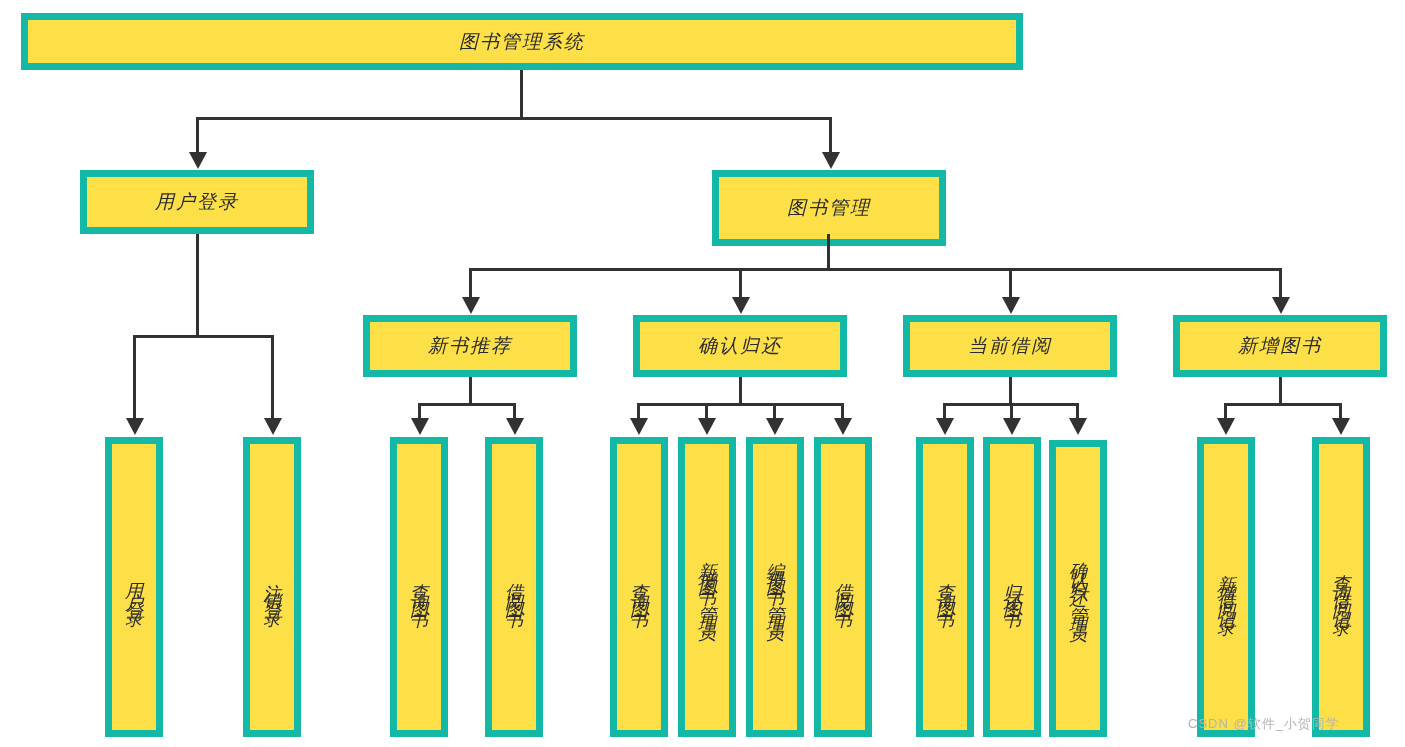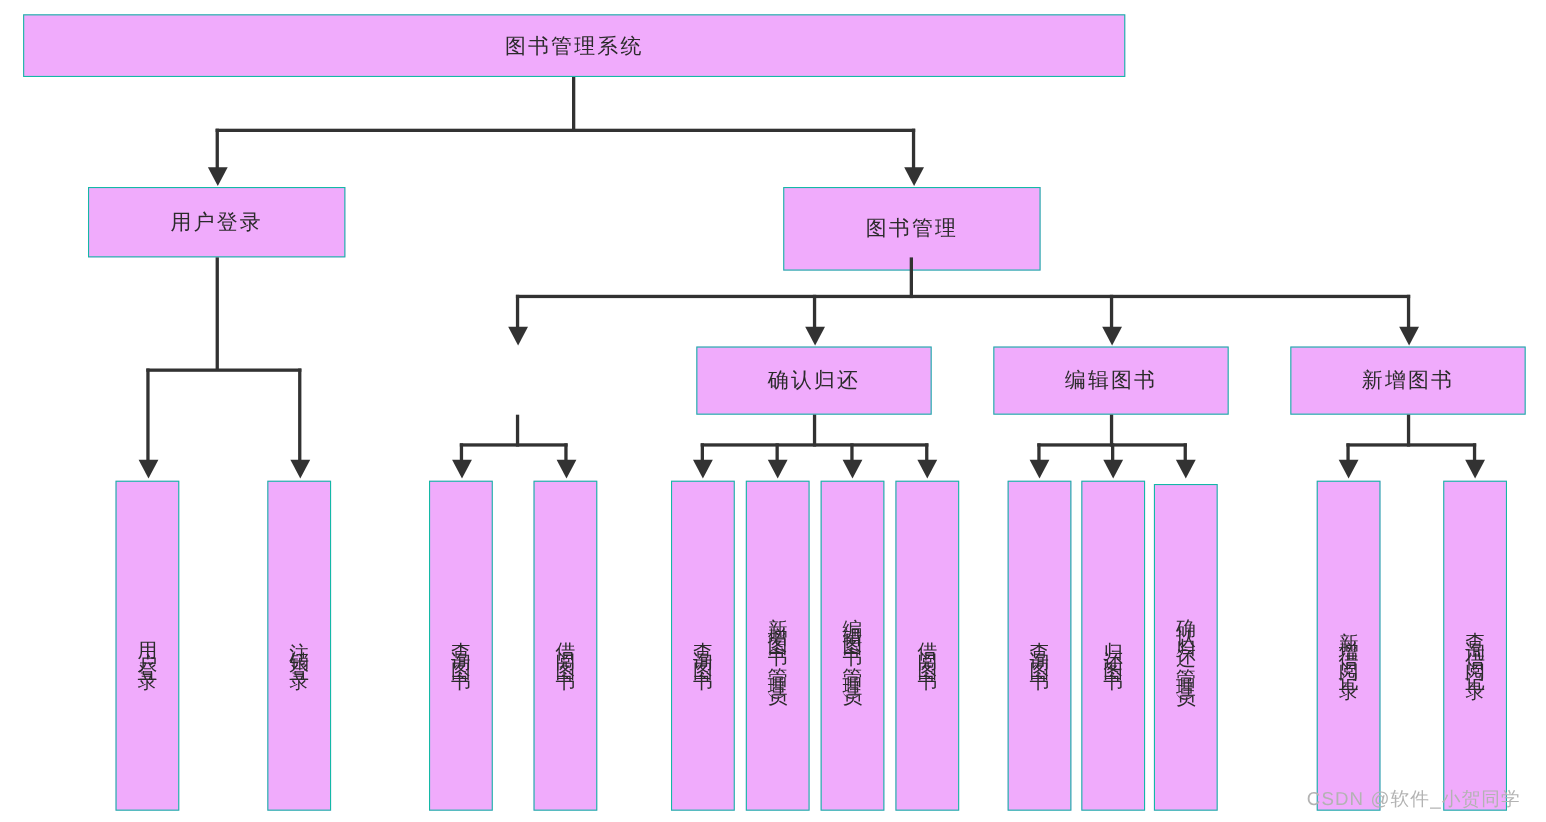--- a/index.html
+++ b/index.html
@@ -11,26 +11,27 @@
     position: relative;
     width: 1405px;
     height: 747px;
     background: #ffffff;
     font-family: "Liberation Sans", sans-serif;
     overflow: hidden;
   }
   .box {
     position: absolute;
     box-sizing: border-box;
-    border: 1px solid #14b8a6;
-    background: #f0abfc;
+    border: 7px solid #14b8a6;
+    background: #fde047;
     display: flex;
     align-items: center;
     justify-content: center;
     color: #2b2b2b;
+    font-style: italic;
   }
   .hbox {
     font-size: 19px;
     letter-spacing: 2px;
     font-weight: 500;
   }
   .vbox span {
     writing-mode: vertical-rl;
     text-orientation: mixed;
     font-size: 18px;
@@ -50,21 +51,21 @@
     width: 0;
     height: 0;
     border-left: 9px solid transparent;
     border-right: 9px solid transparent;
     border-top: 17px solid #323232;
   }
   .watermark {
     position: absolute;
     left: 1188px;
     top: 715px;
-    font-size: 17px;
+    font-size: 13px;
     color: #b3b3b3;
     letter-spacing: 1px;
     white-space: nowrap;
   }
 </style>
 </head>
 <body>
 
 <div class="canvas">
 
@@ -98,22 +99,23 @@
   <div class="hline" style="left:469px; top:268px; width:813px;"></div>
   <div class="vline" style="left:469px; top:268px; height:31px;"></div>
   <div class="arrow" style="left:462px; top:297px;"></div>
   <div class="vline" style="left:739px; top:268px; height:31px;"></div>
   <div class="arrow" style="left:732px; top:297px;"></div>
   <div class="vline" style="left:1009px; top:268px; height:31px;"></div>
   <div class="arrow" style="left:1002px; top:297px;"></div>
   <div class="vline" style="left:1279px; top:268px; height:31px;"></div>
   <div class="arrow" style="left:1272px; top:297px;"></div>
 
+  <div class="box hbox" style="left:363px; top:315px; width:214px; height:62px;">新书推荐</div>
   <div class="box hbox" style="left:633px; top:315px; width:214px; height:62px;">确认归还</div>
-  <div class="box hbox" style="left:903px; top:315px; width:214px; height:62px;">编辑图书</div>
+  <div class="box hbox" style="left:903px; top:315px; width:214px; height:62px;">当前借阅</div>
   <div class="box hbox" style="left:1173px; top:315px; width:214px; height:62px;">新增图书</div>
 
   <div class="vline" style="left:469px; top:377px; height:29px;"></div>
   <div class="hline" style="left:418px; top:403px; width:98px;"></div>
   <div class="vline" style="left:418px; top:403px; height:16px;"></div>
   <div class="arrow" style="left:411px; top:418px;"></div>
   <div class="vline" style="left:513px; top:403px; height:16px;"></div>
   <div class="arrow" style="left:506px; top:418px;"></div>
 
   <div class="box vbox" style="left:390px; top:437px; width:58px; height:300px;">

